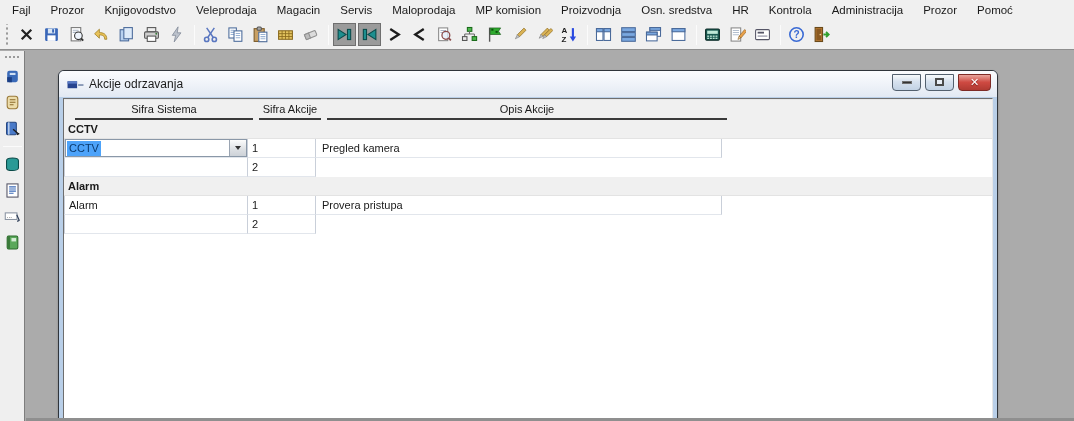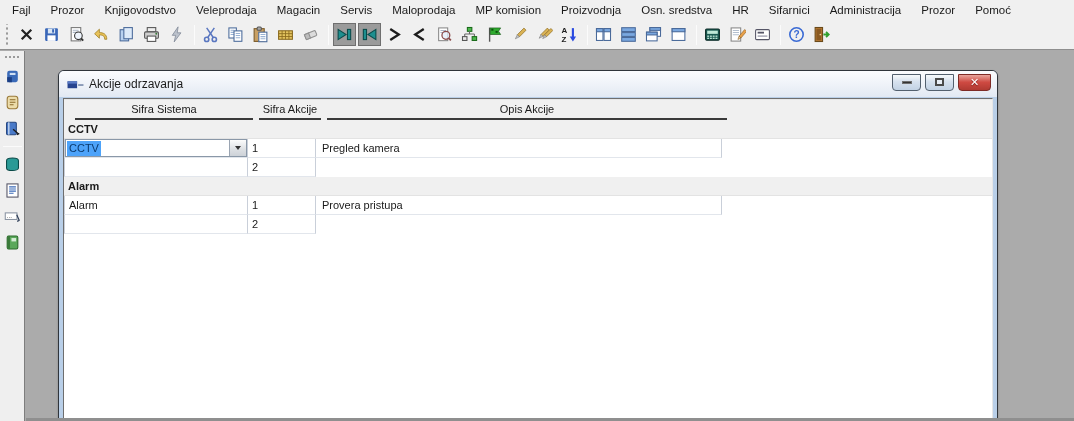--- a/index.html
+++ b/index.html
@@ -95,21 +95,21 @@
     <span class="menu-item">Prozor</span>
     <span class="menu-item">Knjigovodstvo</span>
     <span class="menu-item">Veleprodaja</span>
     <span class="menu-item">Magacin</span>
     <span class="menu-item">Servis</span>
     <span class="menu-item">Maloprodaja</span>
     <span class="menu-item">MP komision</span>
     <span class="menu-item">Proizvodnja</span>
     <span class="menu-item">Osn. sredstva</span>
     <span class="menu-item">HR</span>
-    <span class="menu-item">Sifarnici</span>
+    <span class="menu-item">Kontrola</span>
     <span class="menu-item">Administracija</span>
     <span class="menu-item">Prozor</span>
     <span class="menu-item">Pomoć</span>
   </div>
 
 <div class="toolbar">
   <div class="tb-grip"></div>
 <button class="tb-btn">
       <svg viewBox="0 0 16 16" width="17" height="17">
         <path d="M3.5 3.5 L12.5 12.5 M12.5 3.5 L3.5 12.5" stroke="#222" stroke-width="2.1" fill="none"></path>

